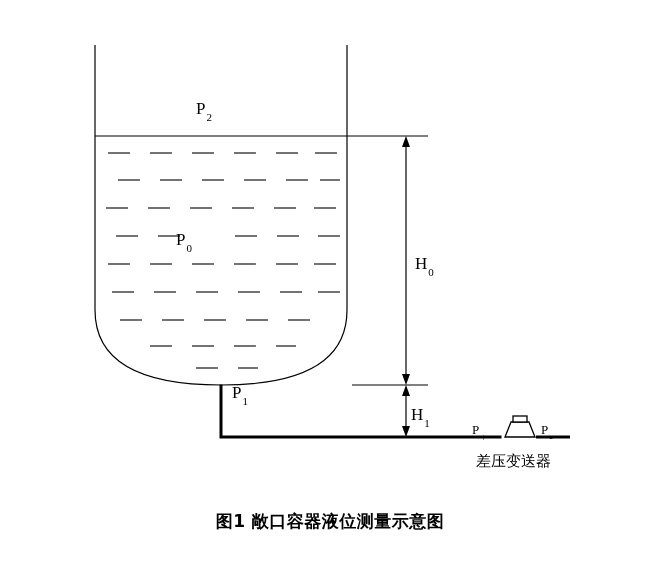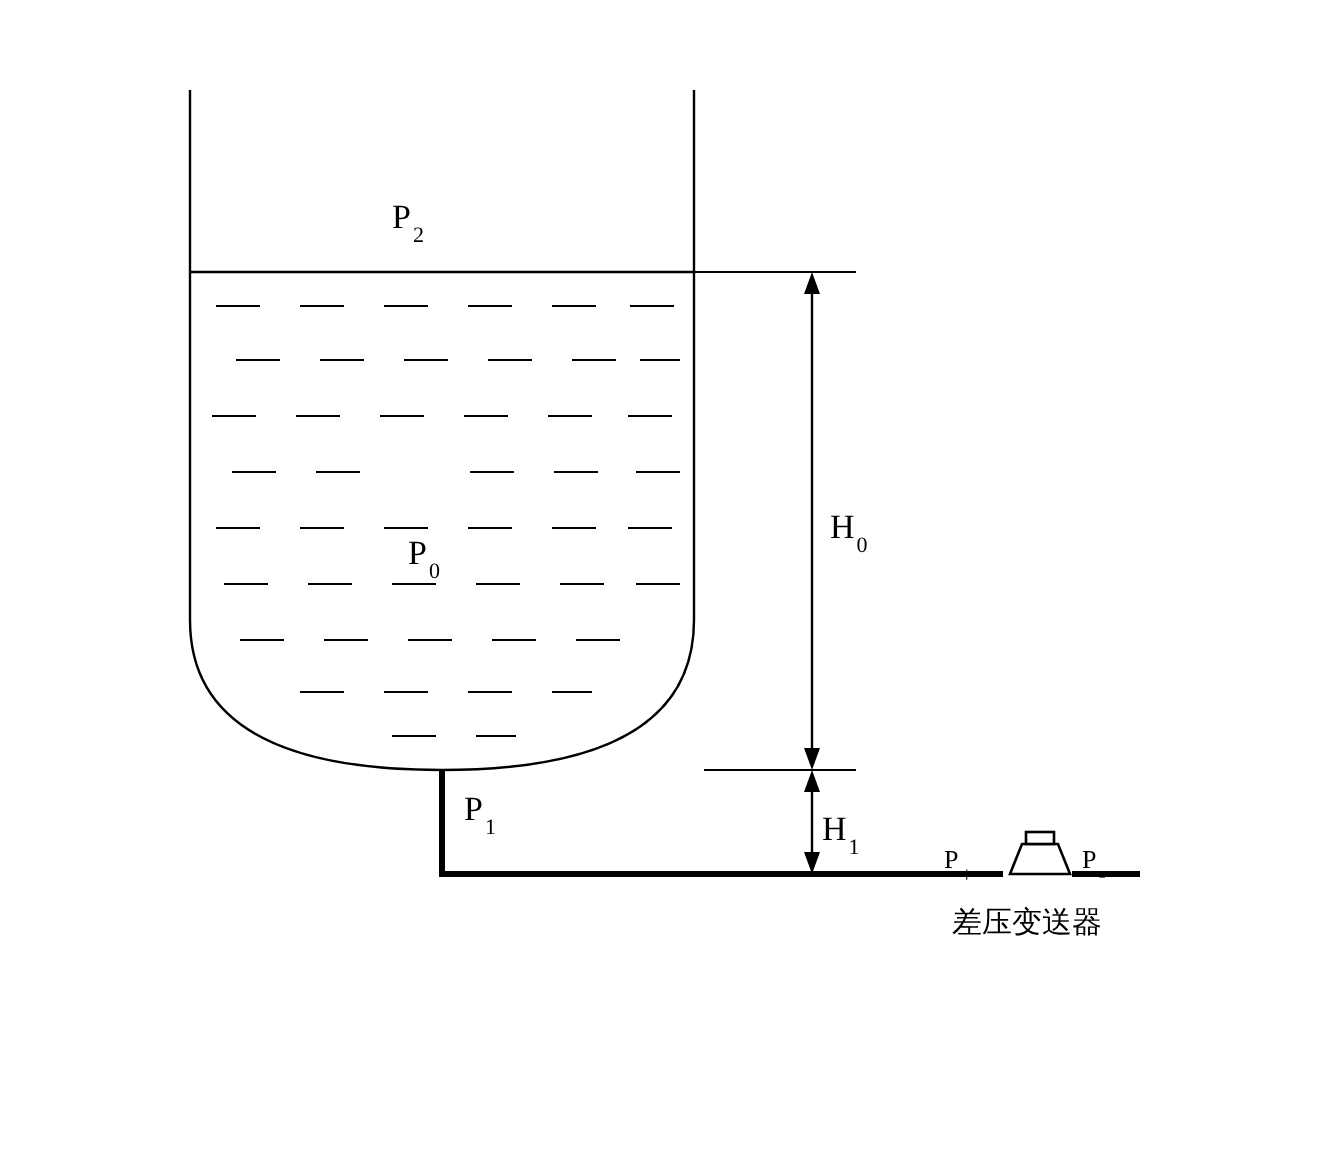--- a/index.html
+++ b/index.html
@@ -168,28 +168,29 @@
     </g>
 
     <g stroke="#000000" stroke-width="1.3" fill="#ffffff">
       <path d="M 505 437 L 511 422 L 529 422 L 535 437 Z"></path>
       <rect x="513" y="416" width="14" height="6"></rect>
     </g>
   </svg>
 
   <div class="lbl lbl-main" style="left:196px; top:100px;"><span>P</span><span class="sub">2</span></div>
 
-  <div class="lbl lbl-main" style="left:204px; top:231px;margin-top:37px;"><span>P</span><span class="sub">0</span></div>
+  <div class="lbl lbl-main" style="left:176px; top:231px;"><span>P</span><span class="sub">0</span></div>
 
-  <div class="lbl lbl-main" style="left:232px; top:396px;"><span>P</span><span class="sub">1</span></div>
+  <div class="lbl lbl-main" style="left:232px; top:384px;"><span>P</span><span class="sub">1</span></div>
 
   <div class="lbl lbl-main" style="left:415px; top:255px;"><span>H</span><span class="sub">0</span></div>
 
   <div class="lbl lbl-main" style="left:411px; top:406px;font-family:Liberation Serif, serif;"><span>H</span><span class="sub">1</span></div>
 
   <div class="lbl lbl-small" style="left:472px; top:423px;"><span>P</span><span class="sub">+</span></div>
 
   <div class="lbl lbl-small" style="left:541px; top:423px;"><span>P</span><span class="sub">-</span></div>
 
   <div class="device-label" style="left:476px; top:452px;">差压变送器</div>
 
+  <div class="caption">图1  敞口容器液位测量示意图</div>
 
 </div>
 
 </body></html>

